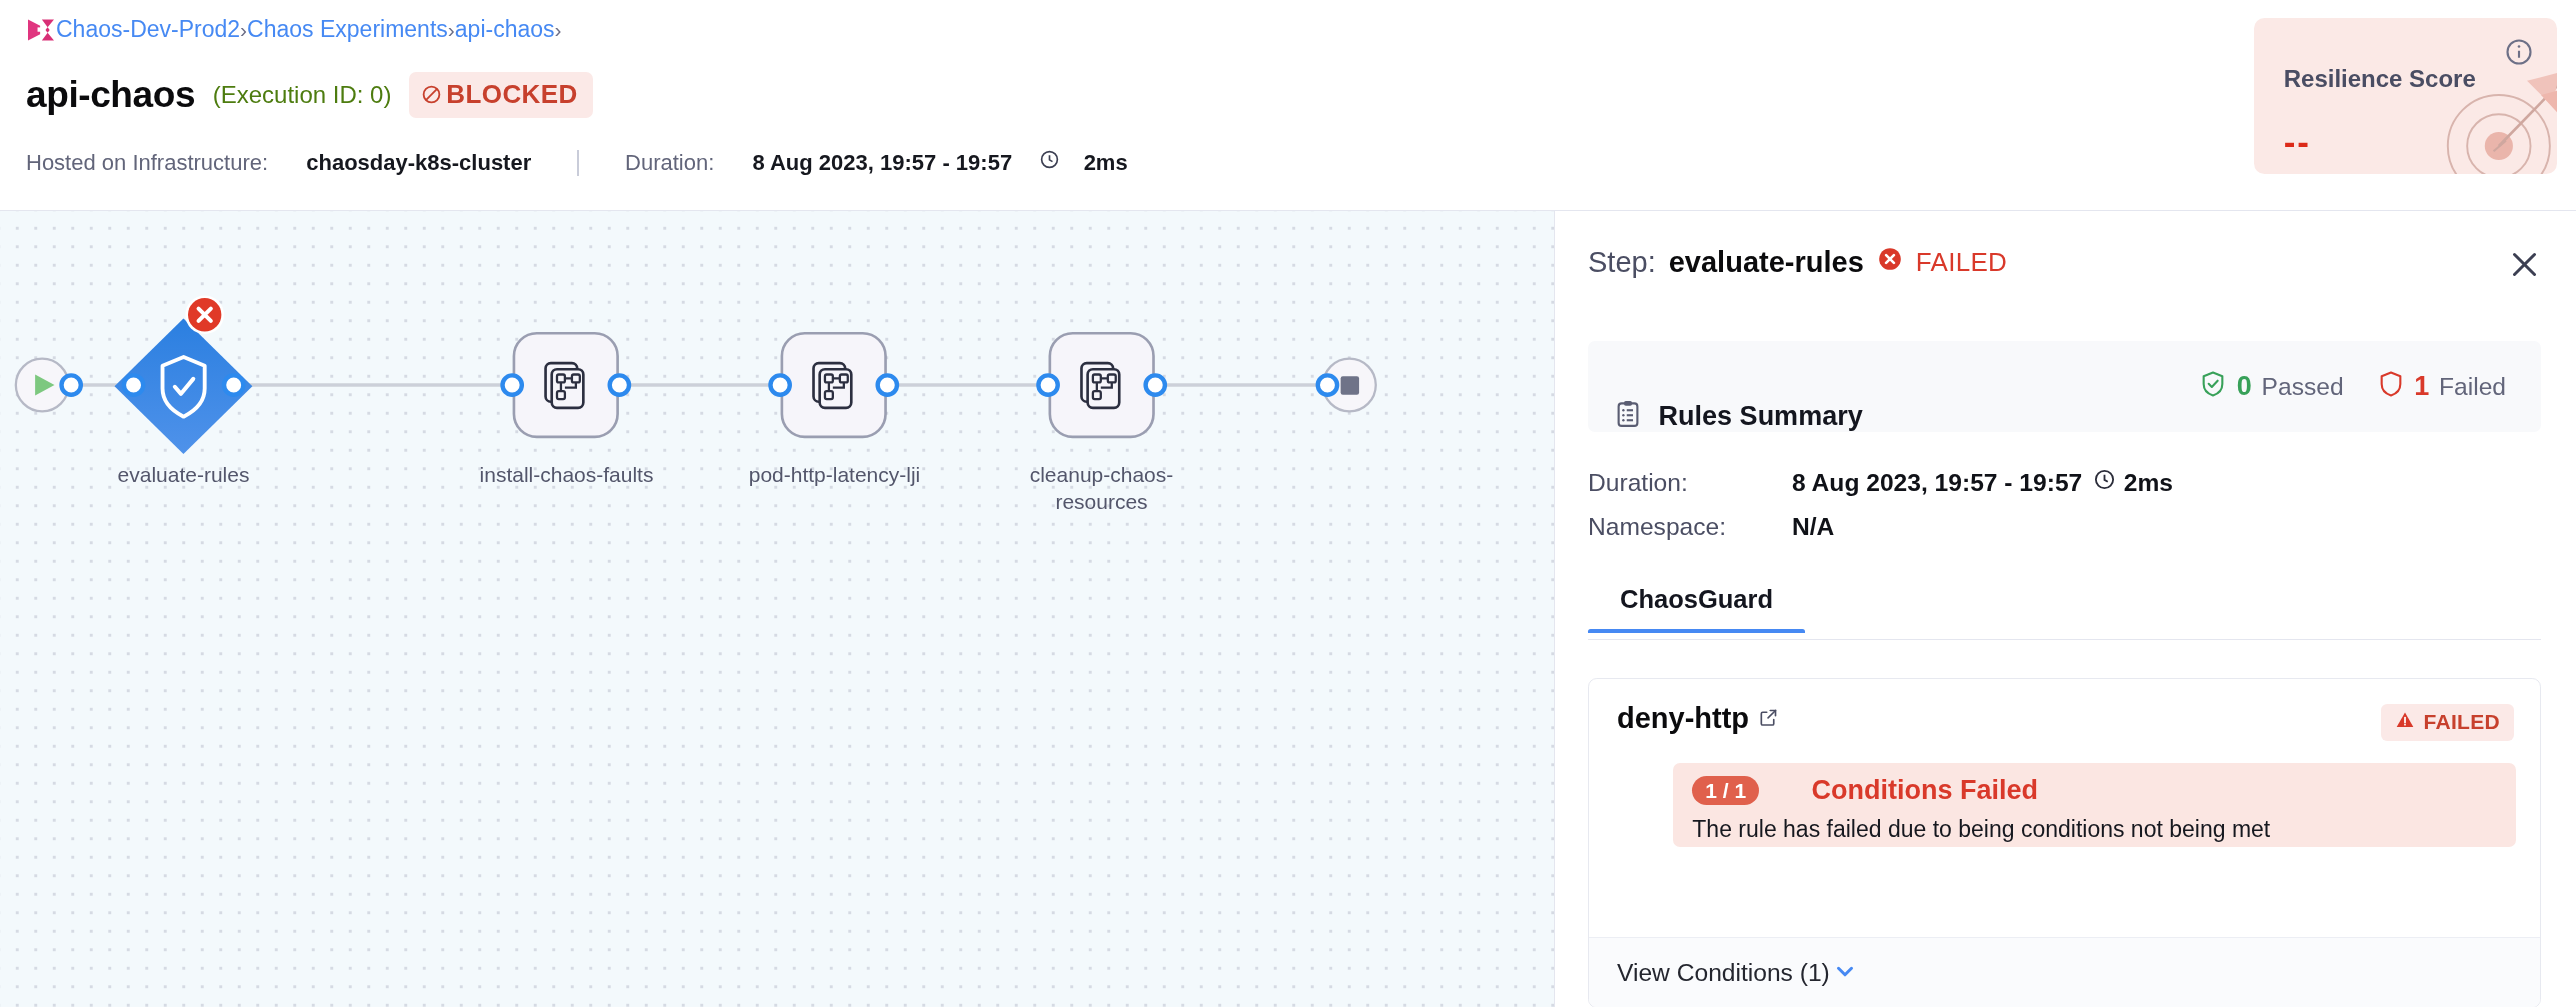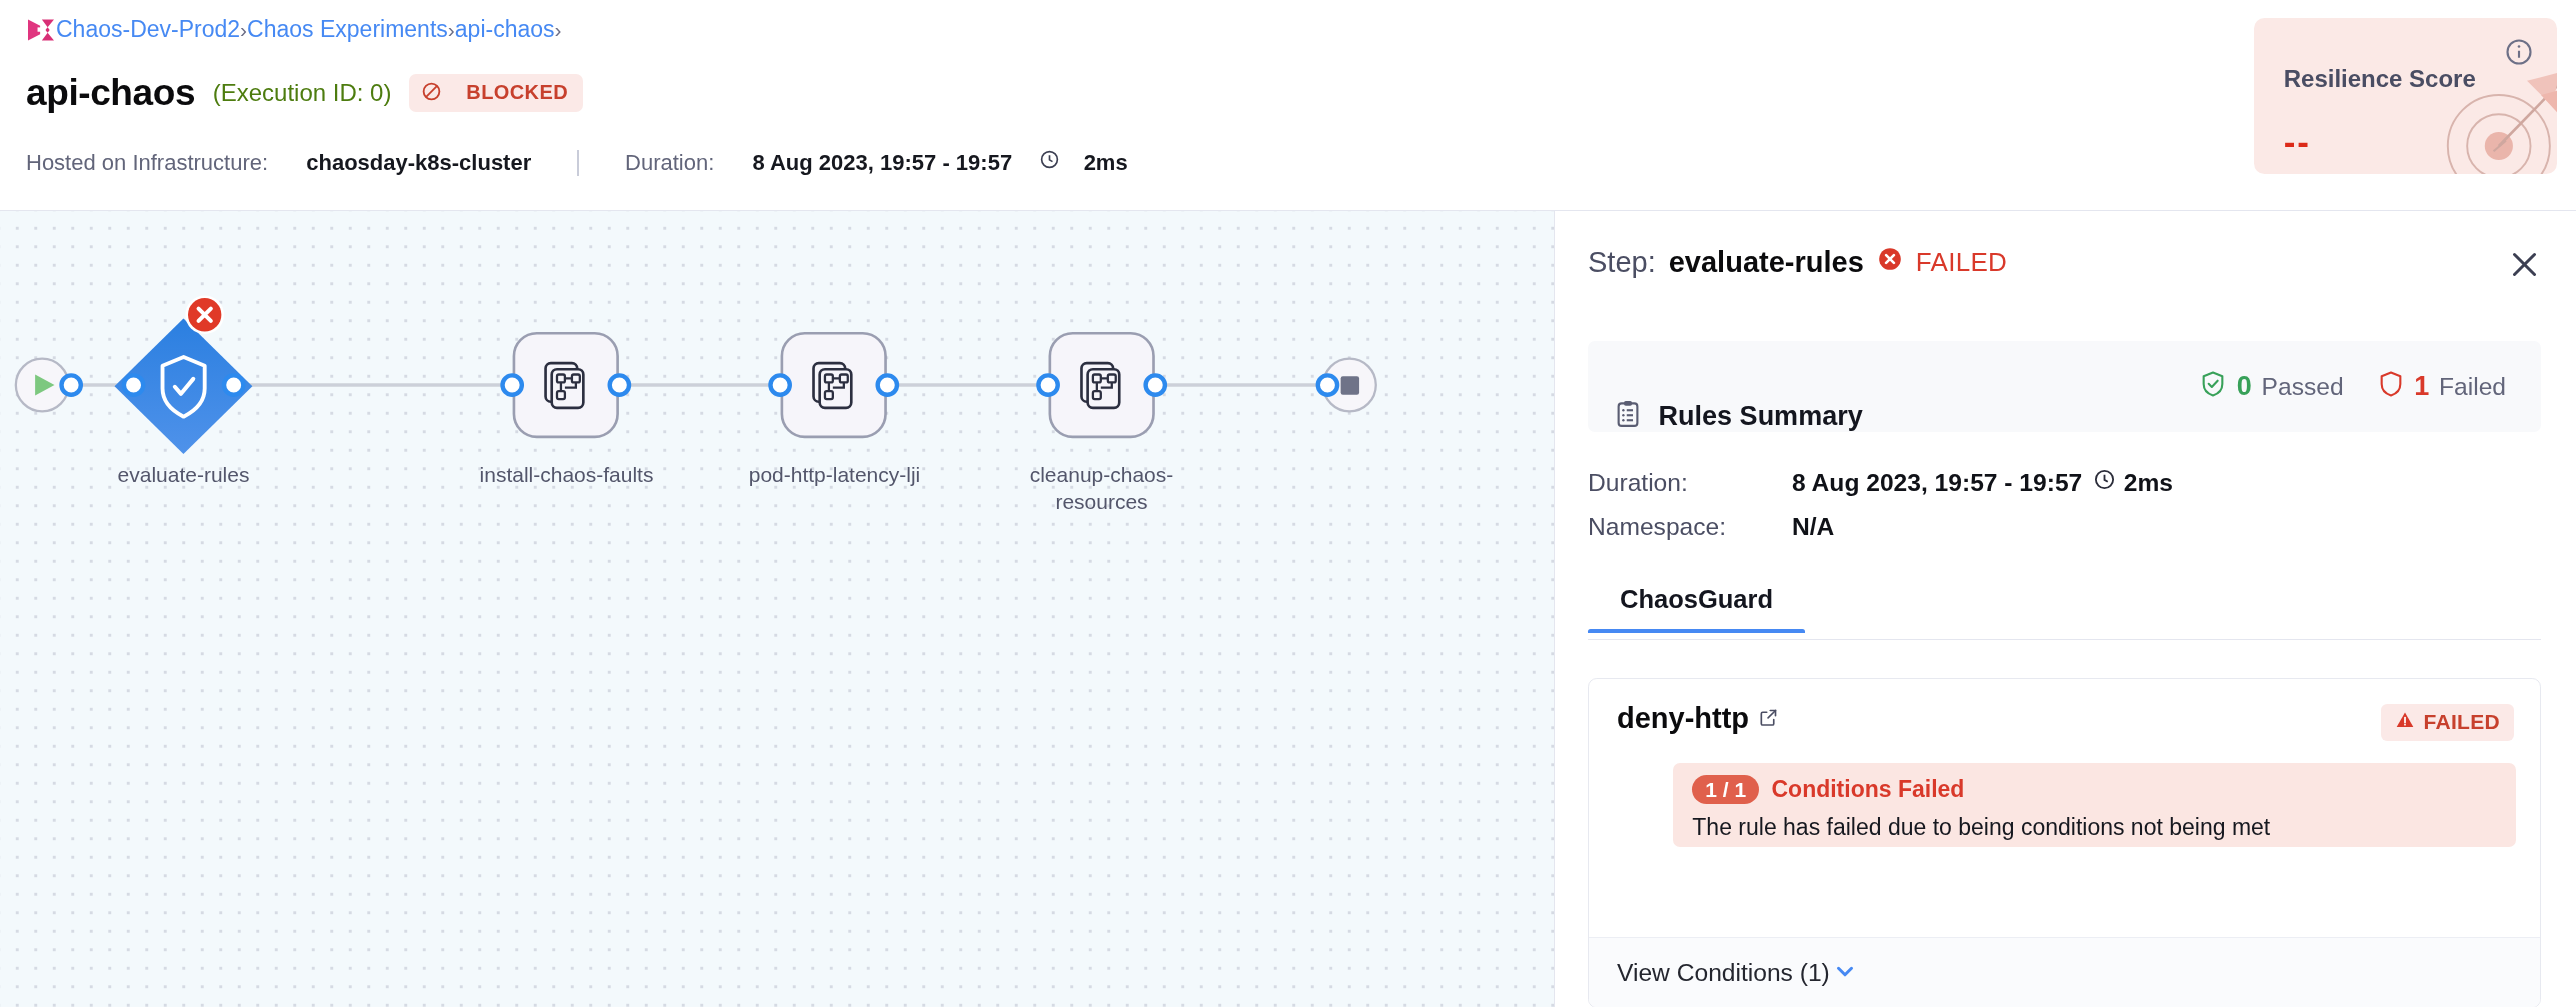--- a/index.html
+++ b/index.html
@@ -26,24 +26,24 @@
   .bc-link { color: #4689f3; cursor: pointer; white-space: nowrap; }
   .bc-sep { color: #6b6d85; font-size: 21px; }
 
   .title-row {
     position: absolute; left: 26px; top: 72px;
     display: flex; align-items: center; gap: 17.6px;
   }
   .page-title { font-size: 37px; font-weight: 700; color: #0b0b0d; letter-spacing: -0.4px; }
   .exec-id { font-size: 24px; color: #4d7c0f; font-weight: 400; }
   .blocked-badge {
-    display: inline-flex; align-items: flex-start; gap: 24px;
+    display: inline-flex; align-items: center; gap: 4px;
     background: #fbe9e7; color: #c7402d;
     border-radius: 7px; padding: 7px 15px 8px 12.3px;
-    font-size: 20px; font-weight: 700; letter-spacing: 0.4px;
+    font-size: 26px; font-weight: 700; letter-spacing: 0.4px;
   }
   .blocked-badge svg { display:block; }
 
   .meta-row {
     position: absolute; left: 26px; top: 149px;
     display: flex; align-items: center; gap: 16px;
     font-size: 22px; color: #62657a;
   }
   .meta-strong { color: #16181f; font-weight: 700; }
   .meta-divider {
@@ -179,21 +179,21 @@
     width: 843px; height: 84px;
     background: #fbe6e2; border-radius: 7px;
     padding: 12.3px 19.3px;
   }
   .cond-top { display: flex; align-items: center; gap: 12.3px; }
   .cond-pill {
     background: #e0604c; color: #ffffff;
     border-radius: 16px; padding: 2.6px 13px;
     font-size: 21px; font-weight: 700;
   }
-  .cond-fail-text { color: #d9392a; font-size: 23px; font-weight: 700; }
+  .cond-fail-text { color: #d9392a; font-size: 27px; font-weight: 700; margin-left: 40px; }
   .cond-desc { margin-top: 9.7px; font-size: 23px; color: #16181f; }
 
   .view-conditions {
     position: absolute; left: 0; bottom: 0;
     width: 100%; height: 70px;
     border-top: 0.9px solid #eceef4;
     background: #fafbfd;
     display: flex; align-items: center;
     padding-left: 28px; gap: 2px;
     cursor: pointer;

